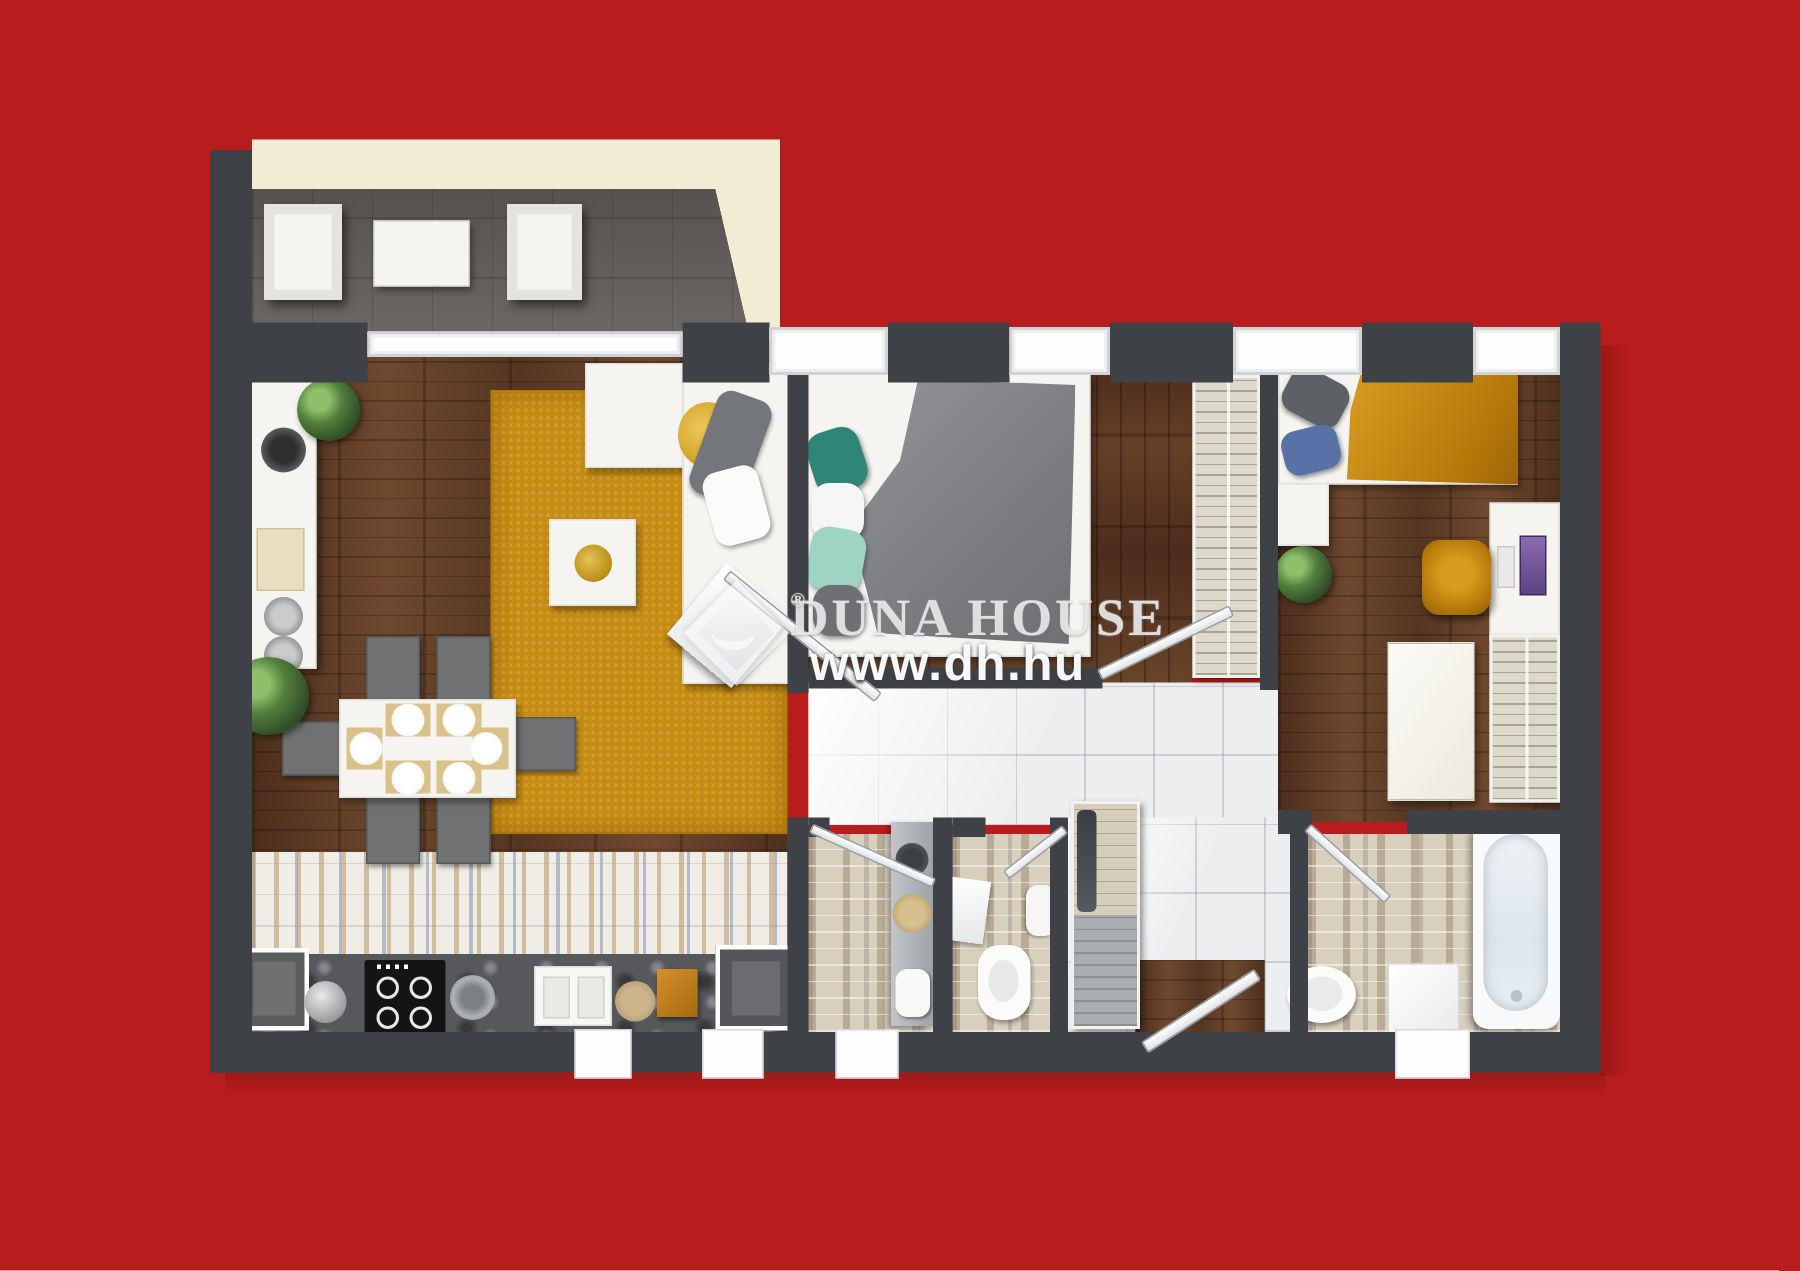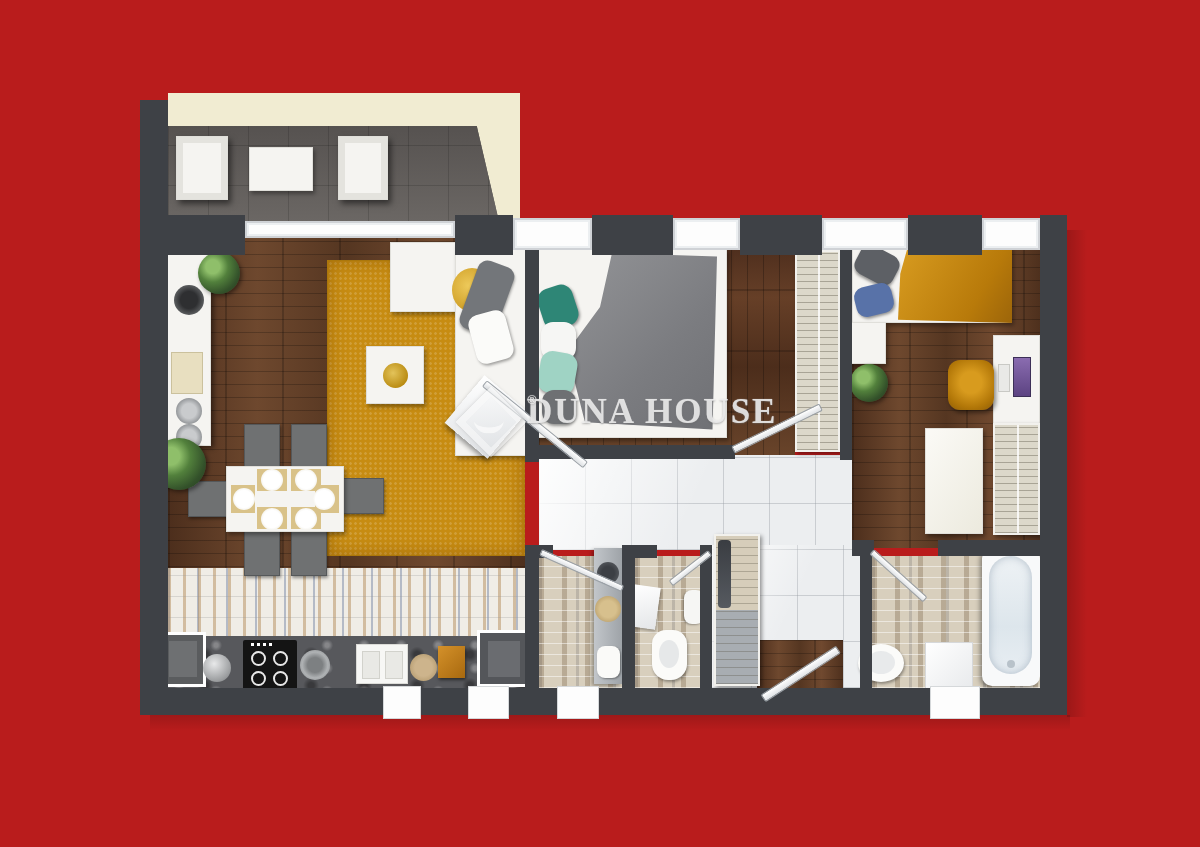--- a/index.html
+++ b/index.html
@@ -265,14 +265,15 @@
   <div class="door" style="left:874px;top:549px;width:72px;height:7px;transform:rotate(42deg);transform-origin:left top;"></div>
   <div class="door" style="left:763px;top:694px;width:90px;height:9px;transform:rotate(-33deg);transform-origin:left center;"></div>
 
   <div id="wm-diamond">
       <i></i>
     </div>
   <div id="wm-brand">
       <span>DUNA HOUSE</span>
       <sup>®</sup>
     </div>
+  <div id="wm-url">www.dh.hu</div>
 
 </div>
 
 </body></html>

